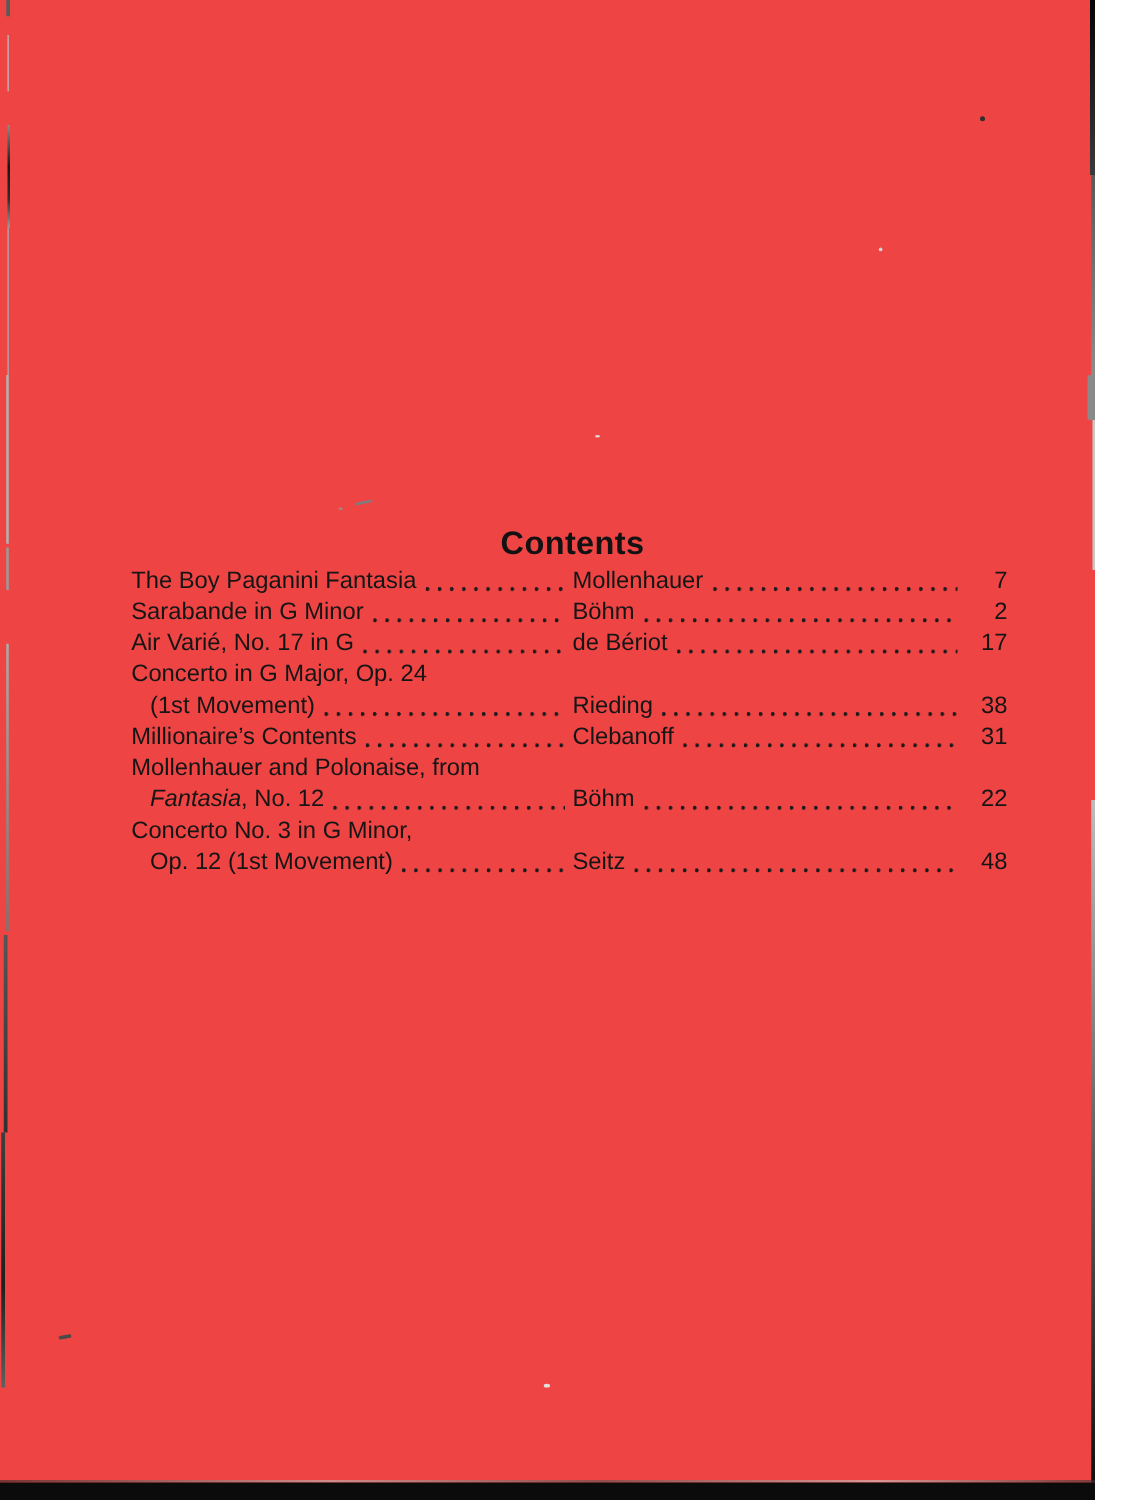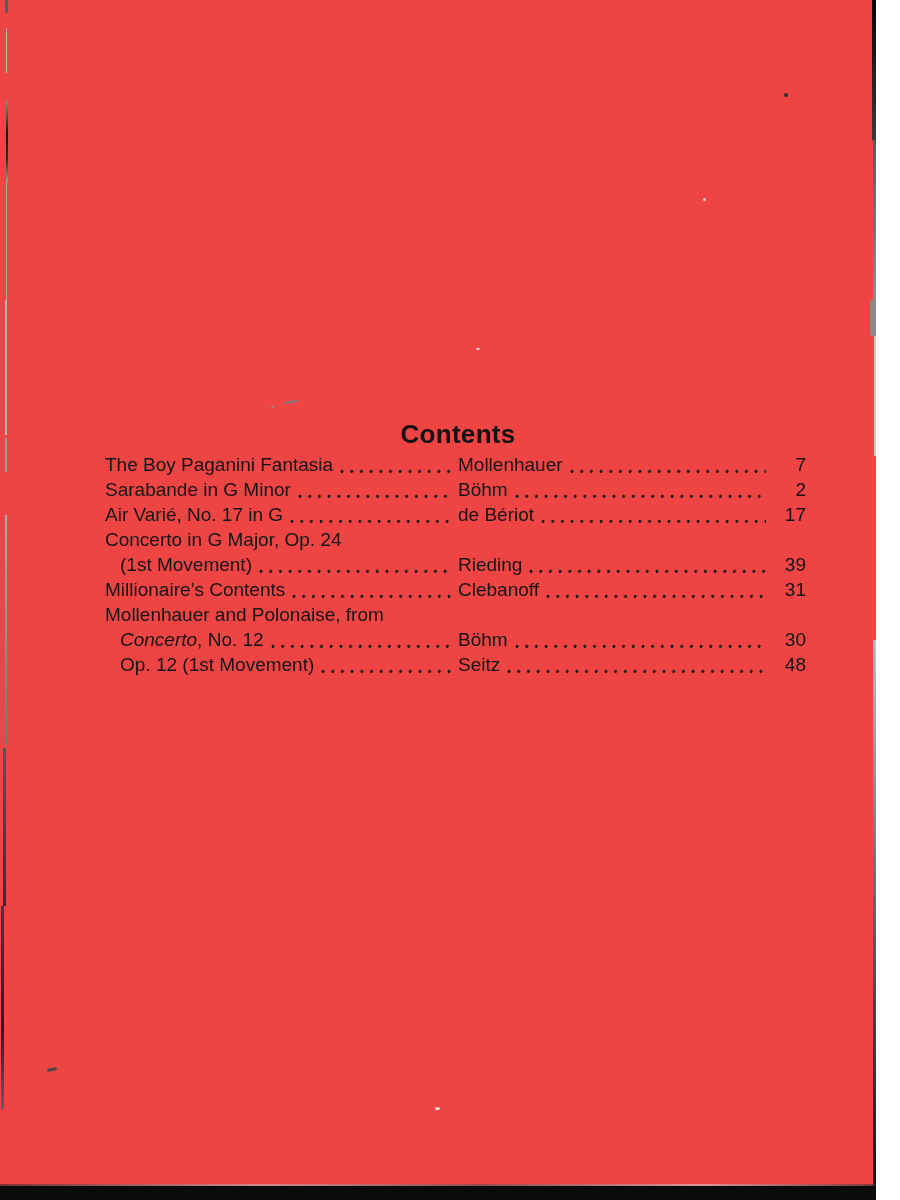--- a/index.html
+++ b/index.html
@@ -110,44 +110,49 @@
           <span class="toc-title"><span>Concerto in G Major, Op. 24</span></span>
         </span>
       </div>
       <div class="toc-row indent">
         <span class="toc-title-cell">
           <span class="toc-title"><span>(1st Movement)</span></span>
           <span class="leader"></span>
         </span>
         <span class="toc-composer">Rieding</span>
         <span class="leader"></span>
-        <span class="toc-page">39</span>
+        <span class="toc-page">38</span>
       </div>
       <div class="toc-row">
         <span class="toc-title-cell">
           <span class="toc-title"><span>Millionaire’s Contents</span></span>
           <span class="leader"></span>
         </span>
         <span class="toc-composer">Clebanoff</span>
         <span class="leader"></span>
         <span class="toc-page">31</span>
       </div>
       <div class="toc-row no-composer">
         <span class="toc-title-cell">
           <span class="toc-title"><span>Mollenhauer and Polonaise, from</span></span>
         </span>
       </div>
       <div class="toc-row indent">
         <span class="toc-title-cell">
-          <span class="toc-title"><span class="italic">Concerto</span><span>, No. 12</span></span>
+          <span class="toc-title"><span class="italic">Fantasia</span><span>, No. 12</span></span>
           <span class="leader"></span>
         </span>
         <span class="toc-composer">Böhm</span>
         <span class="leader"></span>
-        <span class="toc-page">30</span>
+        <span class="toc-page">22</span>
+      </div>
+      <div class="toc-row no-composer">
+        <span class="toc-title-cell">
+          <span class="toc-title"><span>Concerto No. 3 in G Minor,</span></span>
+        </span>
       </div>
       <div class="toc-row indent">
         <span class="toc-title-cell">
           <span class="toc-title"><span>Op. 12 (1st Movement)</span></span>
           <span class="leader"></span>
         </span>
         <span class="toc-composer">Seitz</span>
         <span class="leader"></span>
         <span class="toc-page">48</span>
       </div>

